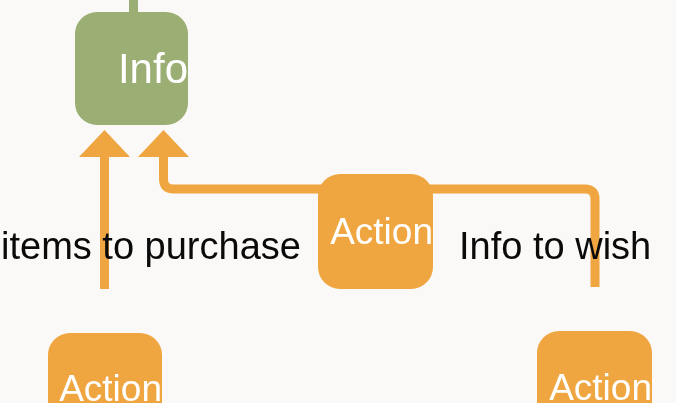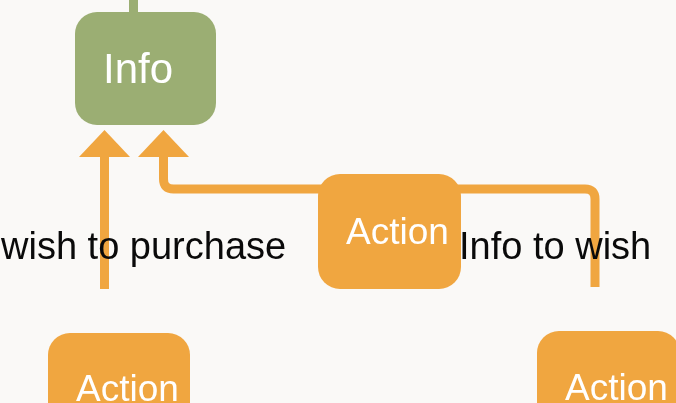--- a/index.html
+++ b/index.html
@@ -35,24 +35,23 @@
     left: 129px;
     top: 0;
     width: 9px;
     height: 16px;
     background: var(--node-green, #9BAE73);
   }
   .node {
     position: absolute;
     display: flex;
     align-items: center;
-    justify-content: flex-start;
+    justify-content: flex-end;
     border-radius: 22px;
     color: var(--label, #FFFFFF);
-    padding-left: 28px;
   }
   .node-green { background: var(--node-green, #9BAE73); }
   .node-orange { background: var(--node-orange, #F0A640); margin-top: 46px; }
   .node-info {
     left: 75px; top: 12px;
     width: 113px; height: 113px;
     font-size: 42px;
   }
   .node-action-middle {
     left: 318px; top: 128px;
@@ -105,17 +104,17 @@
   </div>
 
   <div class="node node-orange node-action-bottom-left">
     <span>Action</span>
   </div>
 
   <div class="node node-orange node-action-bottom-right">
     <span>Action</span>
   </div>
 
-  <div class="annotation annotation-left">wish to purchase</div>
+  <div class="annotation annotation-left">items to purchase</div>
 
   <div class="annotation annotation-right">Info to wish</div>
 
 </div>
 
 </body></html>

